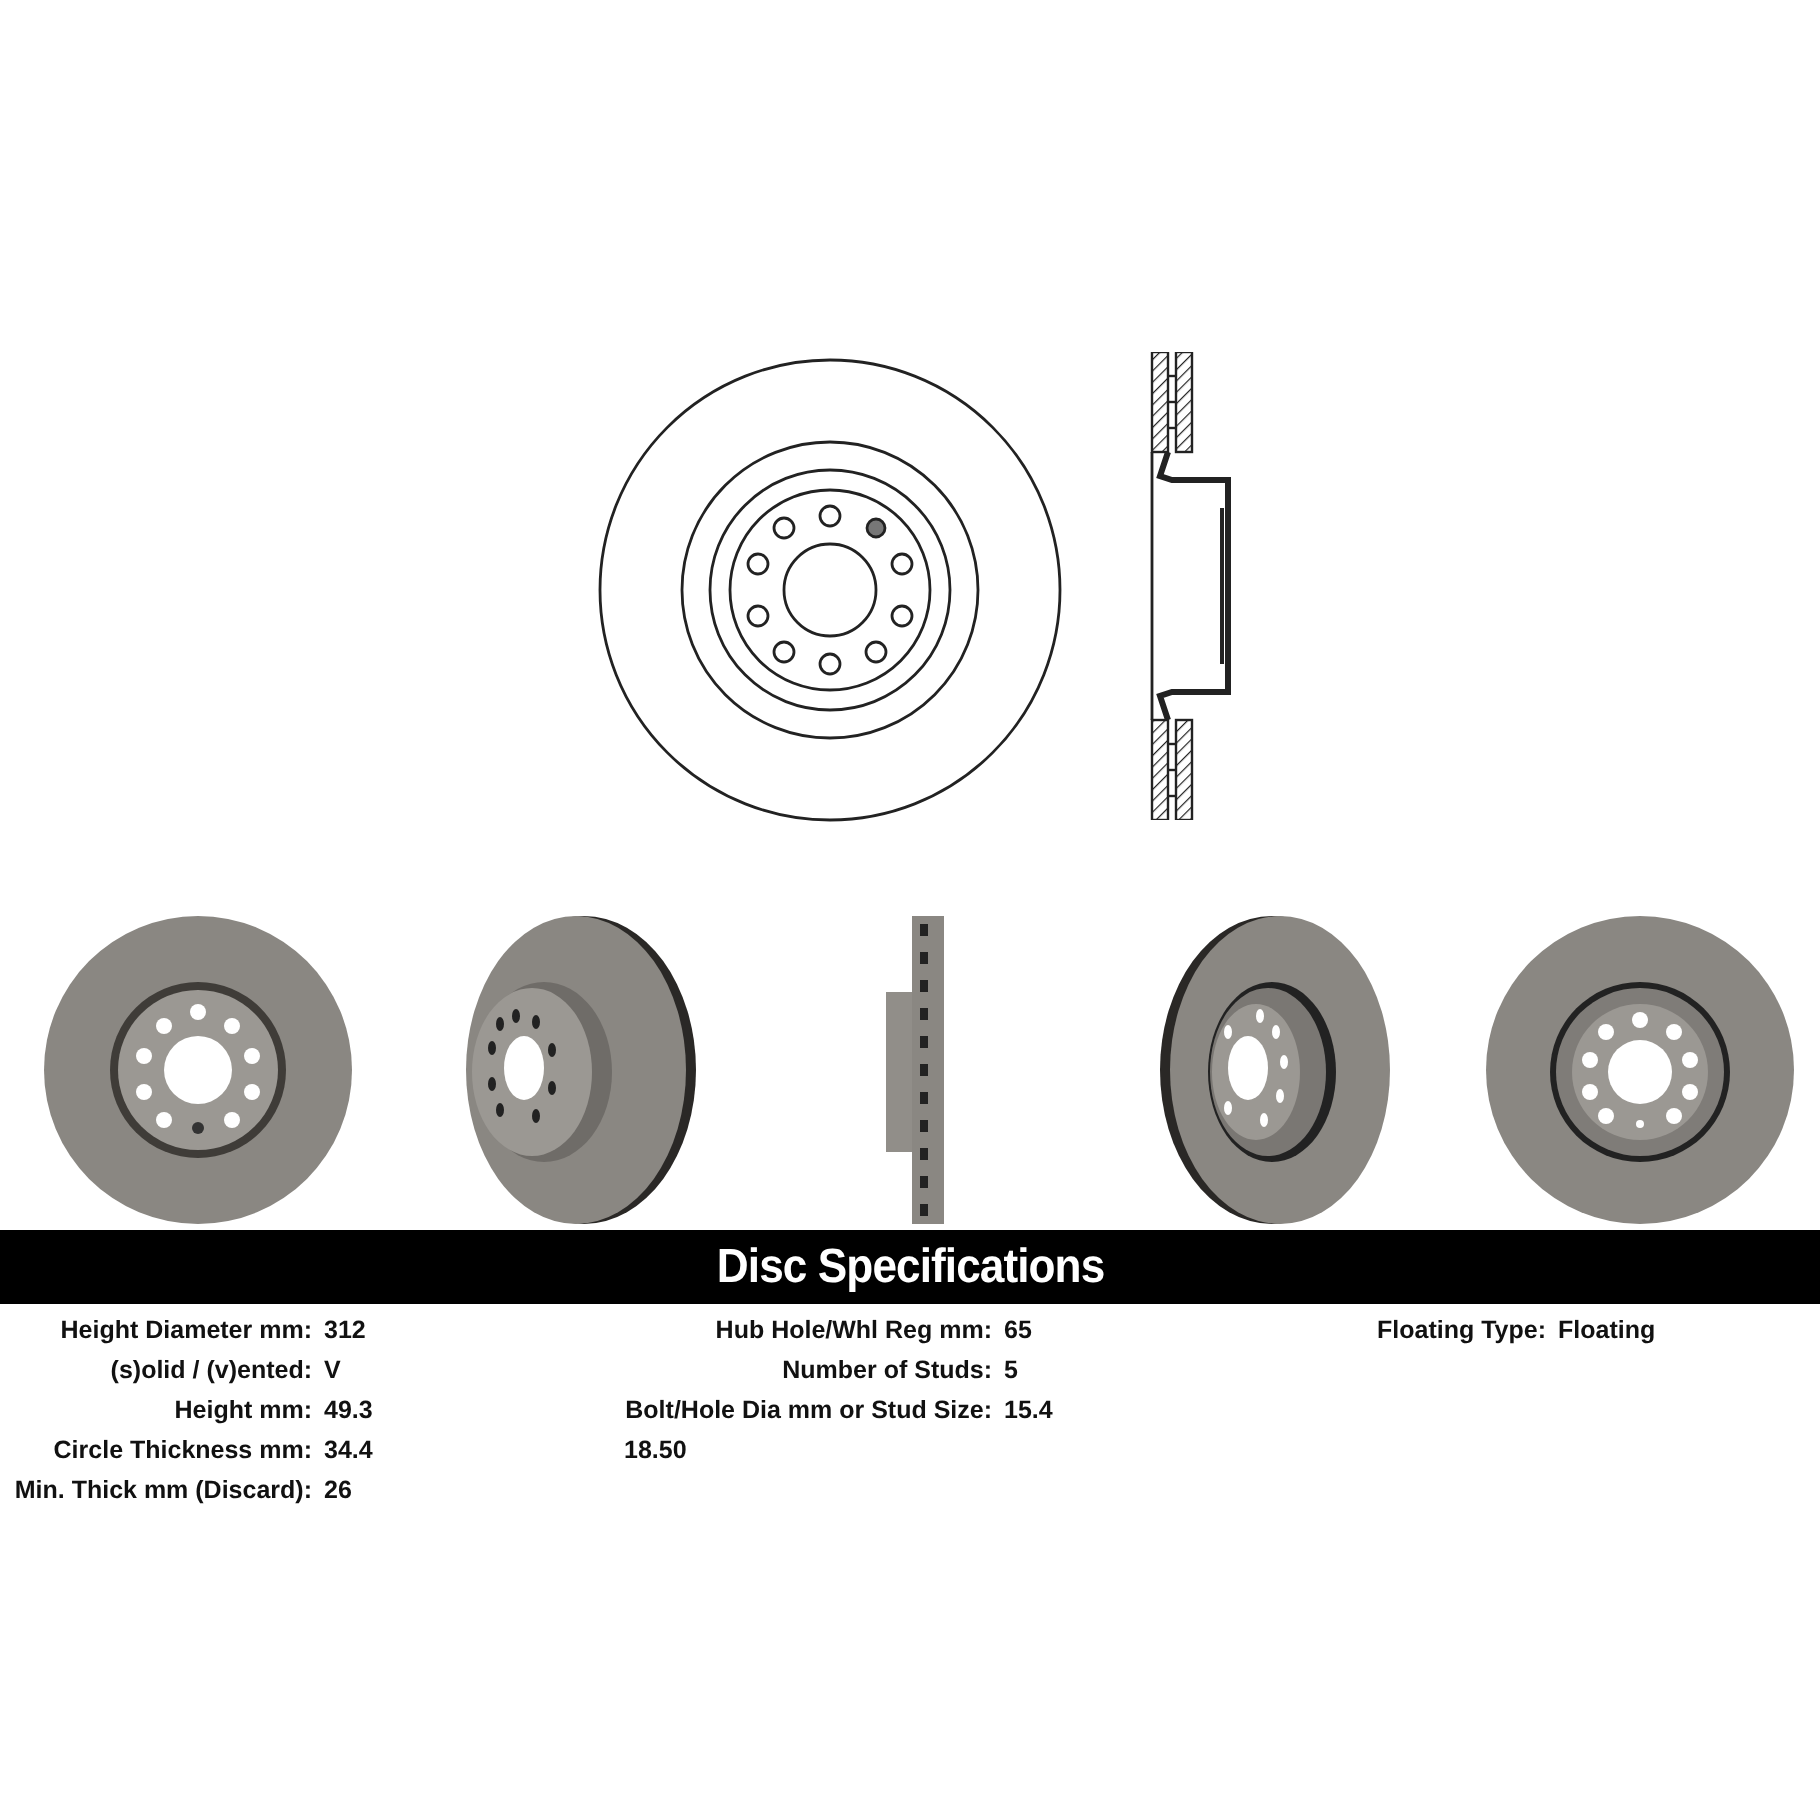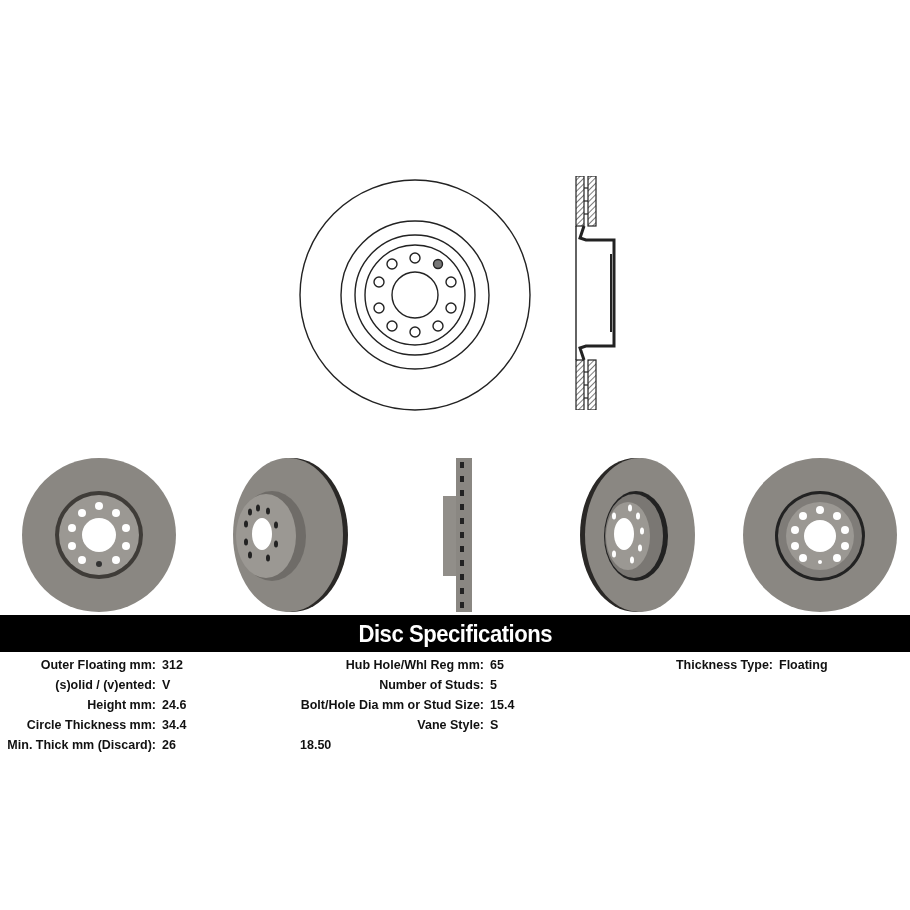--- a/index.html
+++ b/index.html
@@ -157,61 +157,57 @@
   </g>
   <circle cx="78" cy="106" r="2" fill="#fff"></circle>
 </svg>
 
 <div class="banner">
   <span class="banner-title">Disc Specifications</span>
 </div>
 
 <div class="spec-col col1" style="left:0px;">
   <div class="spec-row">
-    <span class="spec-label">Outer Floating mm:</span>
+    <span class="spec-label">Height Diameter mm:</span>
     <span class="spec-value">312</span>
   </div>
   <div class="spec-row">
     <span class="spec-label">(s)olid / (v)ented:</span>
     <span class="spec-value">V</span>
   </div>
   <div class="spec-row">
     <span class="spec-label">Height mm:</span>
-    <span class="spec-value">24.6</span>
+    <span class="spec-value">49.3</span>
   </div>
   <div class="spec-row">
     <span class="spec-label">Circle Thickness mm:</span>
     <span class="spec-value">34.4</span>
   </div>
   <div class="spec-row">
     <span class="spec-label">Min. Thick mm (Discard):</span>
     <span class="spec-value">26</span>
   </div>
 </div>
 
-<div class="spec-col col2" style="left:294px;">
+<div class="spec-col col2" style="left:306px;">
   <div class="spec-row">
     <span class="spec-label">Hub Hole/Whl Reg mm:</span>
     <span class="spec-value">65</span>
   </div>
   <div class="spec-row">
     <span class="spec-label">Number of Studs:</span>
     <span class="spec-value">5</span>
   </div>
   <div class="spec-row">
     <span class="spec-label">Bolt/Hole Dia mm or Stud Size:</span>
     <span class="spec-value">15.4</span>
   </div>
   <div class="spec-row">
-    <span class="spec-label">Vane Style:</span>
-    <span class="spec-value">S</span>
-  </div>
-  <div class="spec-row">
     <span class="spec-value">18.50</span>
   </div>
 </div>
 
 <div class="spec-col col3" style="left:600px;">
   <div class="spec-row">
-    <span class="spec-label">Thickness Type:</span>
+    <span class="spec-label">Floating Type:</span>
     <span class="spec-value">Floating</span>
   </div>
 </div>
 
 </body></html>

